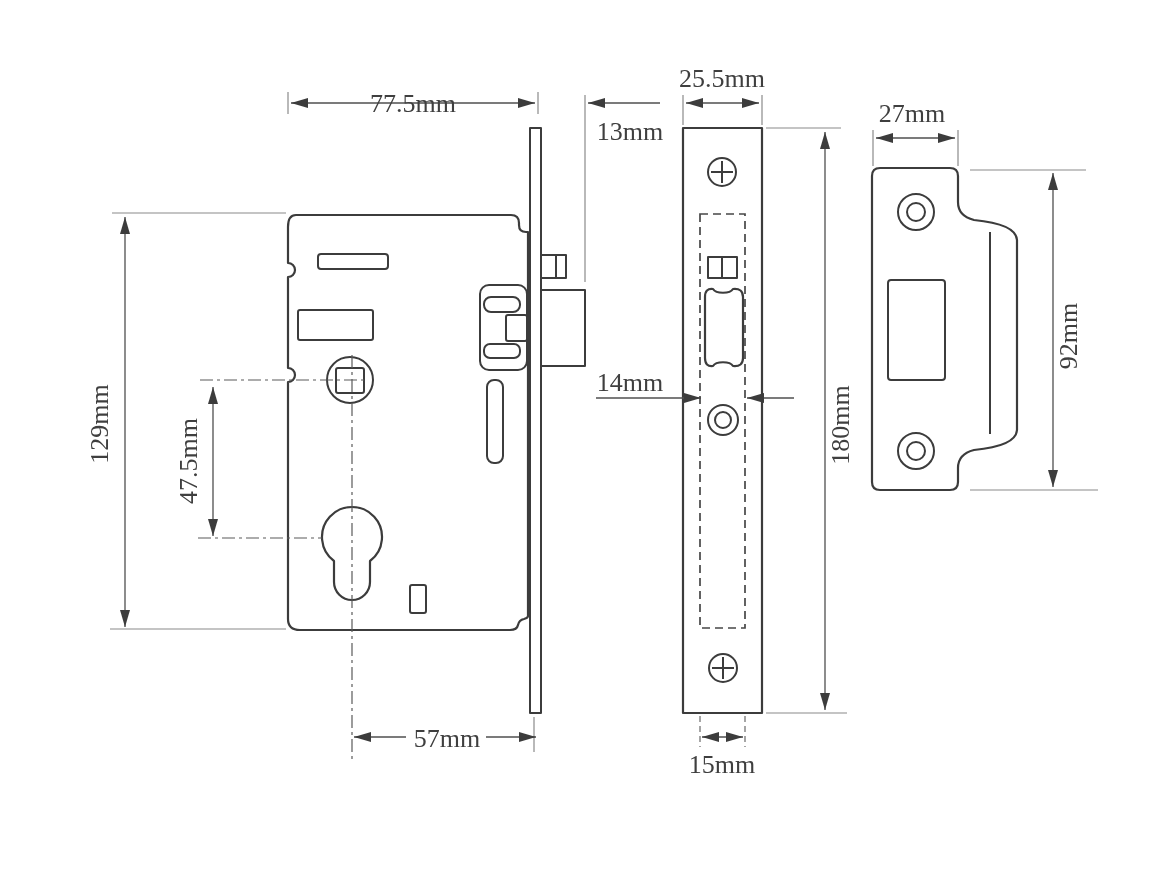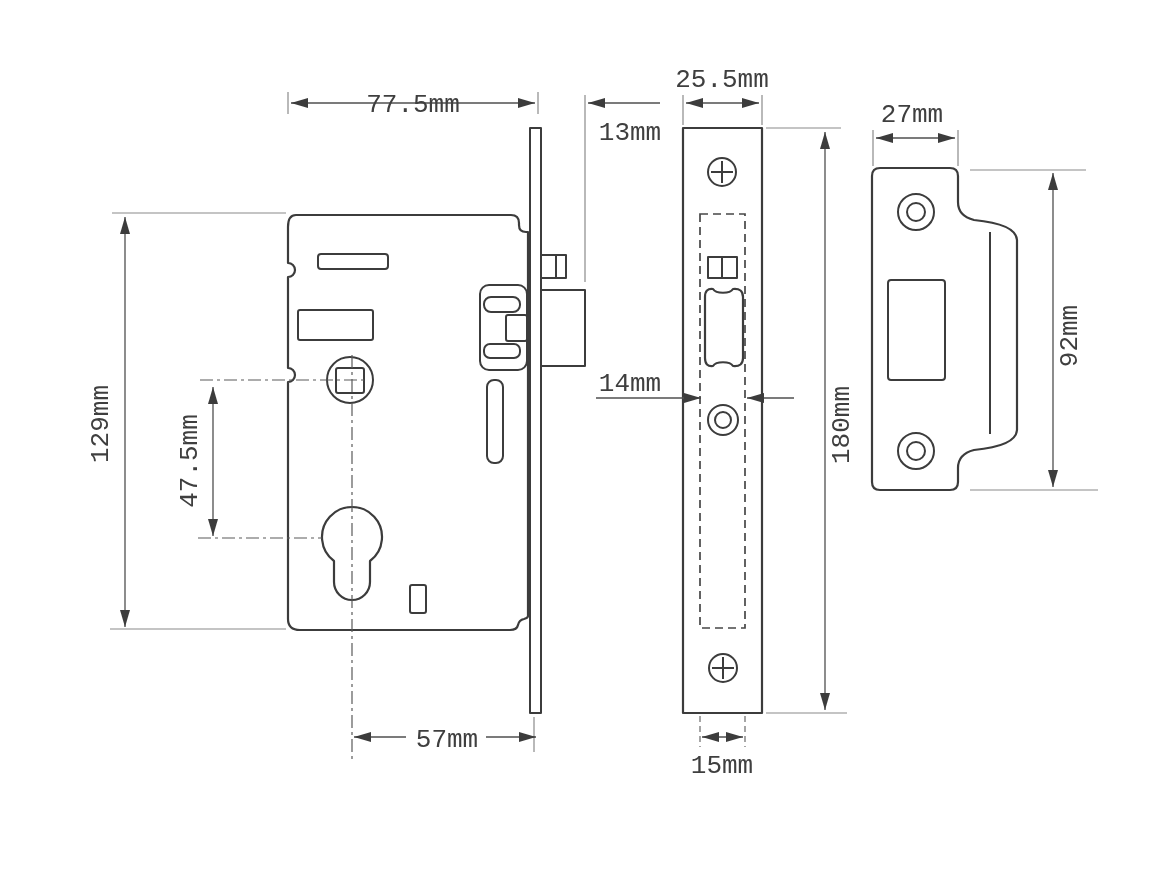--- a/index.html
+++ b/index.html
@@ -1,17 +1,17 @@
 <!DOCTYPE html>
 <html><head>
 <meta charset="utf-8">
 <style>
   html,body{margin:0;padding:0;background:#ffffff;}
   .canvas{position:relative;width:1170px;height:882px;background:#ffffff;overflow:hidden;
-          font-family:Liberation Mono, monospace;}
+          font-family:Liberation Serif, serif;}
   svg{position:absolute;left:0;top:0;}
   .outline{stroke:#3c3c3c;stroke-width:2.2;fill:none;stroke-linejoin:round;stroke-linecap:round;}
   .outline2{stroke:#3c3c3c;stroke-width:2;fill:none;stroke-linejoin:round;}
   .thin{stroke:#8a8a8a;stroke-width:1.2;fill:none;}
   .dim{stroke:#4f4f4f;stroke-width:1.3;fill:none;}
   .cl{stroke:#5a5a5a;stroke-width:1.2;fill:none;stroke-dasharray:13 4 3 4;}
   .dashed{stroke:#474747;stroke-width:1.7;fill:none;stroke-dasharray:8 5;}
   .thindash{stroke:#6a6a6a;stroke-width:1.2;fill:none;stroke-dasharray:6 4;}
   .lbl{font-size:26px;fill:#3f3f3f;}
 </style>

